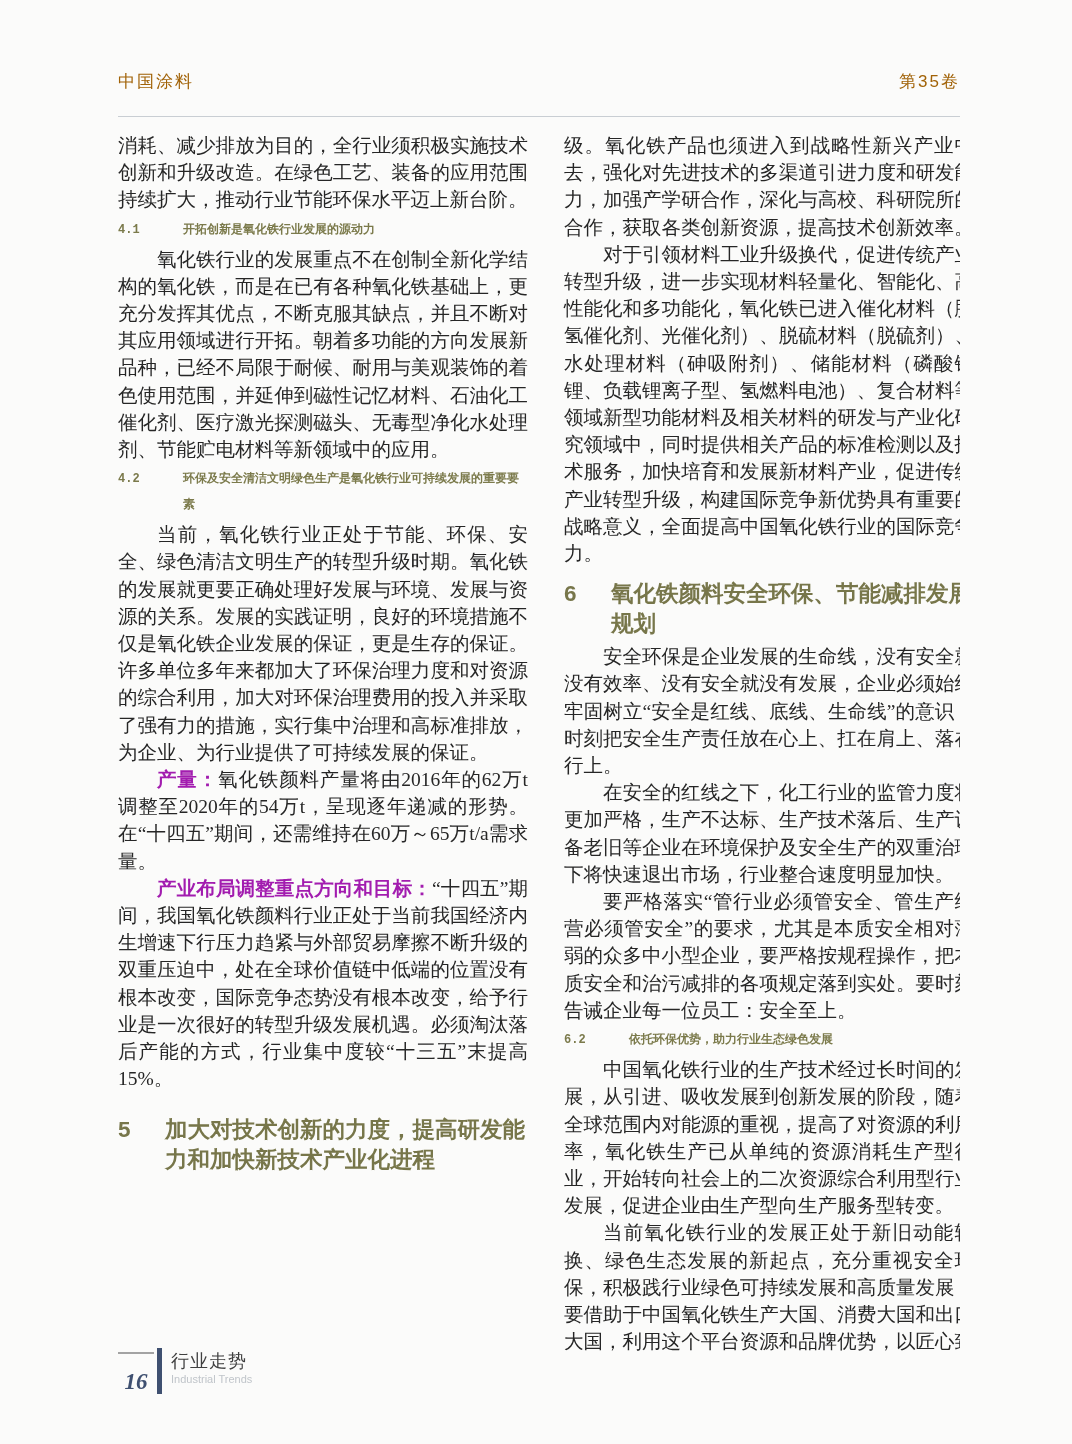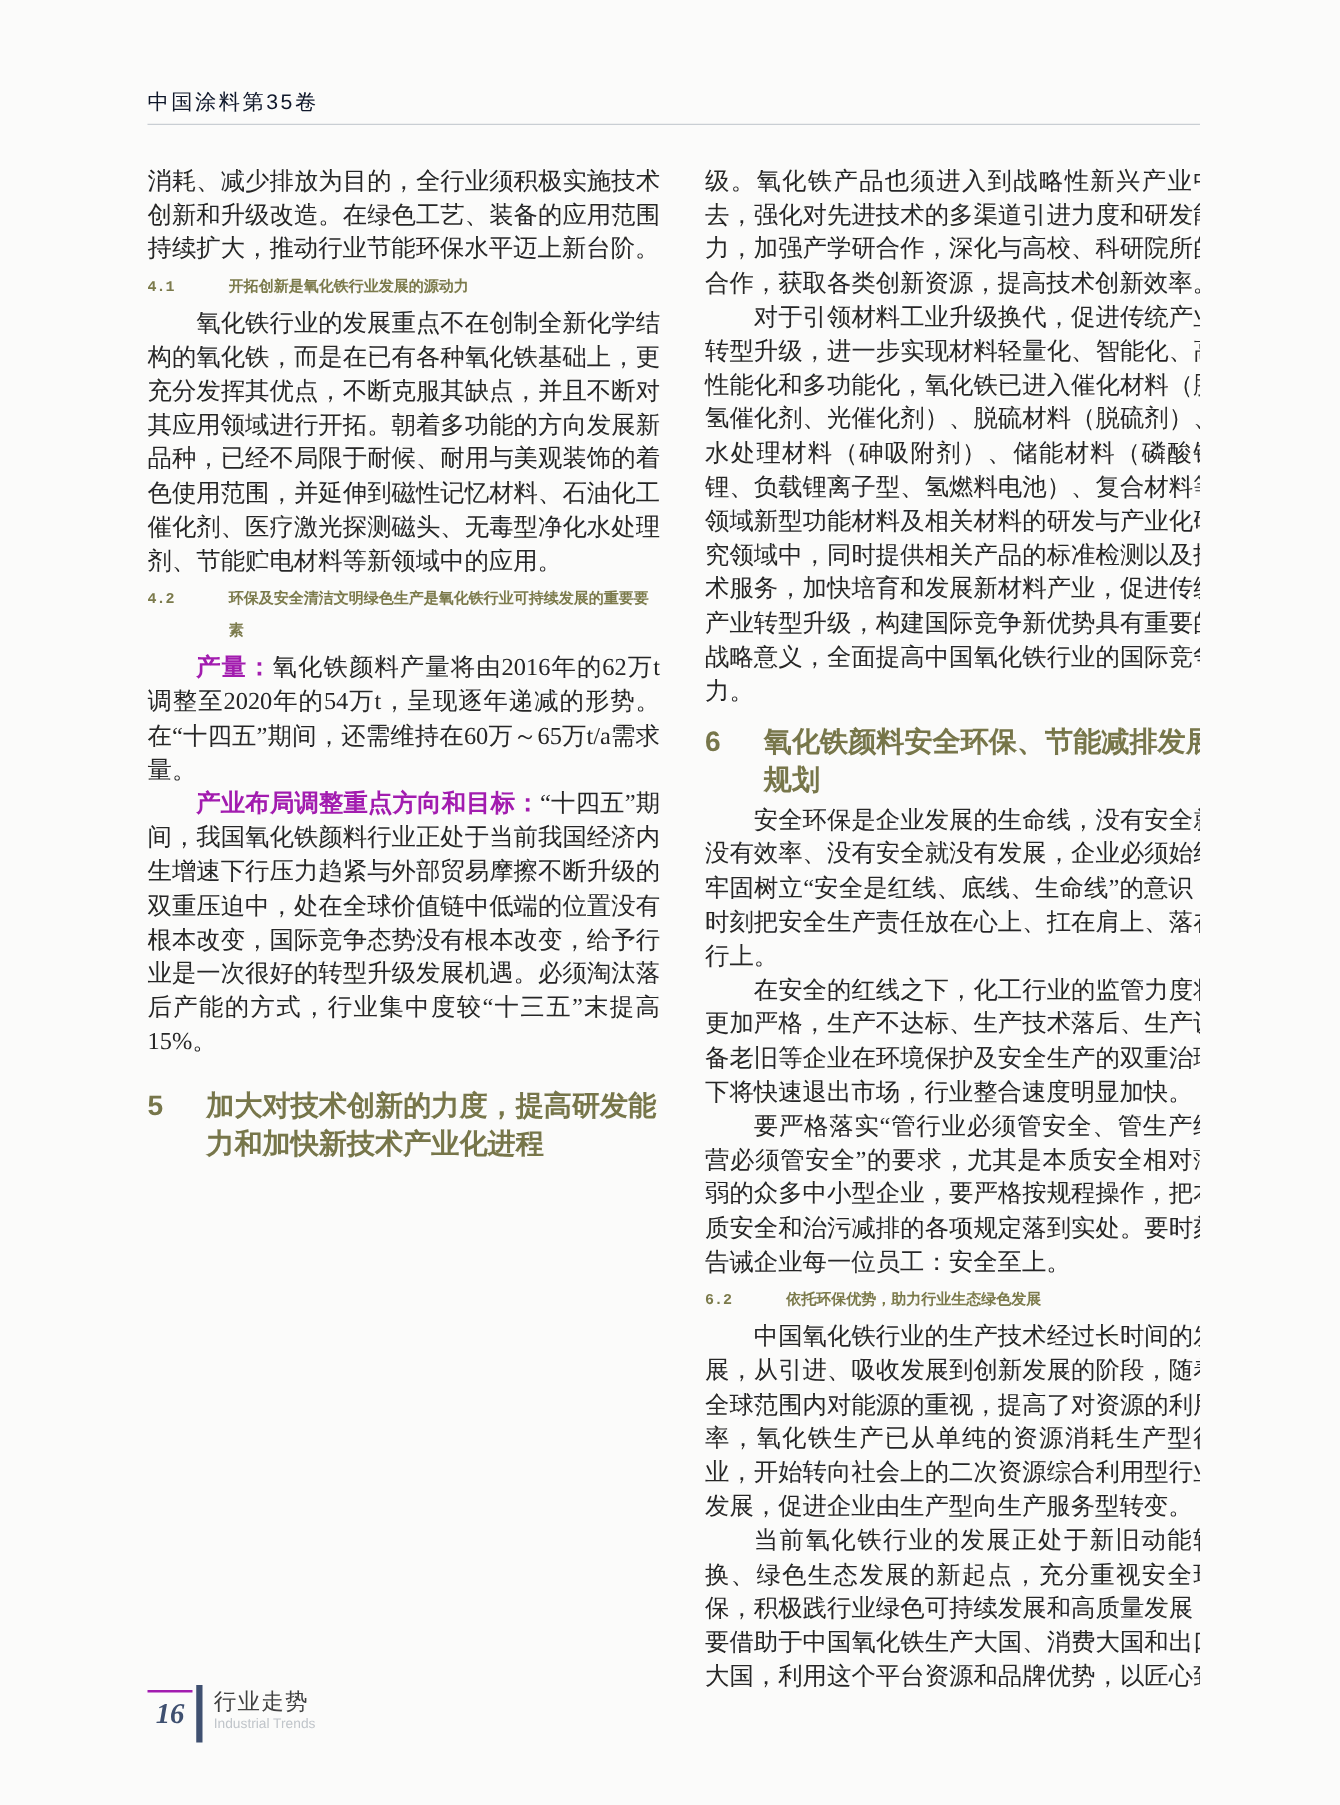--- a/index.html
+++ b/index.html
@@ -9,23 +9,23 @@
     font-family:"Liberation Serif","DejaVu Serif",serif;
     color:#262626;
     position:relative;
     overflow:hidden;
   }
   .page{position:absolute;inset:0;}
 
   
   .page-header{
     position:absolute;top:70px;left:118px;right:112px;
-    display:flex;align-items:flex-end;
-    color:#0f172a;font-size:17px;letter-spacing:2px;
-    padding-bottom:6px;border-bottom:1px solid #c9ced3;
+    display:flex;justify-content:space-between;align-items:flex-end;
+    color:#a16207;font-size:17px;letter-spacing:2px;
+    padding-bottom:23px;border-bottom:1px solid #c9ced3;
     font-family:"Liberation Sans","DejaVu Sans",sans-serif;
   }
 
   
   .columns{
     position:absolute;top:132px;left:118px;right:112px;
     display:flex;gap:36px;height:1224px;overflow:hidden;
   }
   .col{
     width:410px;flex:0 0 410px;
@@ -58,24 +58,24 @@
   .main .num{width:47px;flex:none;}
   .main .txt{flex:1;}
   .main.tight{margin:12px 0 4px;}
 
   
   .page-footer{
     position:absolute;left:118px;top:1352px;
     display:flex;align-items:flex-start;
   }
   .page-num{
-    border-top:2px solid #a21caf;
+    border-top:2px solid #a3a3a3;
     color:#3f5070;font-style:italic;font-weight:700;
     font-size:23px;line-height:30px;
-    width:36px;text-align:center;padding-top:2px;
+    width:36px;text-align:center;padding-top:13px;
     font-family:"Liberation Serif","DejaVu Serif",serif;
   }
   .footer-bar{
     width:5px;height:46px;background:#3f5070;margin-left:3px;margin-top:-4px;
   }
   .footer-text{
     margin-left:9px;margin-top:-2px;
     font-family:"Liberation Sans","DejaVu Sans",sans-serif;
   }
   .footer-cn{color:#404040;font-size:18px;line-height:22px;letter-spacing:1px;}
@@ -99,20 +99,21 @@
       <h3 class="sub">
         <span class="num">4.1</span>
         <span class="txt">开拓创新是氧化铁行业发展的源动力</span>
       </h3>
       <p>氧化铁行业的发展重点不在创制全新化学结构的氧化铁，而是在已有各种氧化铁基础上，更充分发挥其优点，不断克服其缺点，并且不断对其应用领域进行开拓。朝着多功能的方向发展新品种，已经不局限于耐候、耐用与美观装饰的着色使用范围，并延伸到磁性记忆材料、石油化工催化剂、医疗激光探测磁头、无毒型净化水处理剂、节能贮电材料等新领域中的应用。</p>
 
       <h3 class="sub">
         <span class="num">4.2</span>
         <span class="txt">环保及安全清洁文明绿色生产是氧化铁行业可持续发展的重要要素</span>
       </h3>
+      <p>当前，氧化铁行业正处于节能、环保、安全、绿色清洁文明生产的转型升级时期。氧化铁的发展就更要正确处理好发展与环境、发展与资源的关系。发展的实践证明，良好的环境措施不仅是氧化铁企业发展的保证，更是生存的保证。许多单位多年来都加大了环保治理力度和对资源的综合利用，加大对环保治理费用的投入并采取了强有力的措施，实行集中治理和高标准排放，为企业、为行业提供了可持续发展的保证。</p>
 
       <p><span class="lead-b">产量：</span><span>氧化铁颜料产量将由2016年的62万t调整至2020年的54万t，呈现逐年递减的形势。在“十四五”期间，还需维持在60万～65万t/a需求量。</span></p>
 
       <p><span class="lead-b">产业布局调整重点方向和目标：</span><span>“十四五”期间，我国氧化铁颜料行业正处于当前我国经济内生增速下行压力趋紧与外部贸易摩擦不断升级的双重压迫中，处在全球价值链中低端的位置没有根本改变，国际竞争态势没有根本改变，给予行业是一次很好的转型升级发展机遇。必须淘汰落后产能的方式，行业集中度较“十三五”末提高15%。</span></p>
 
       <h2 class="main">
         <span class="num">5</span>
         <span class="txt">加大对技术创新的力度，提高研发能力和加快新技术产业化进程</span>
       </h2>
 

